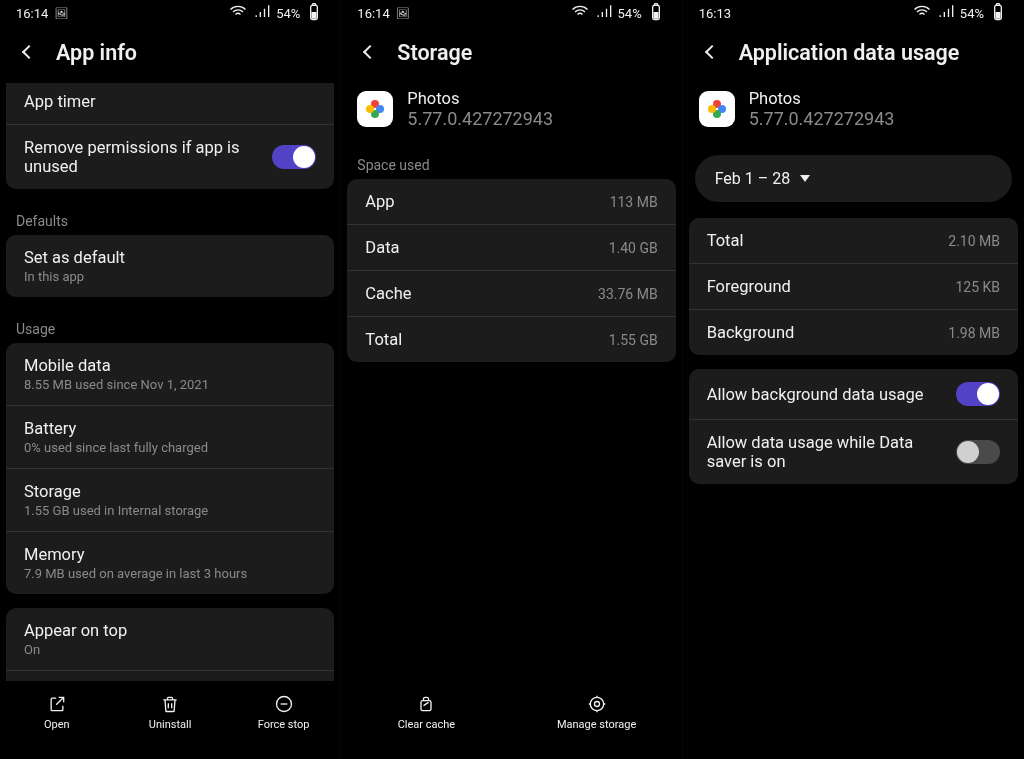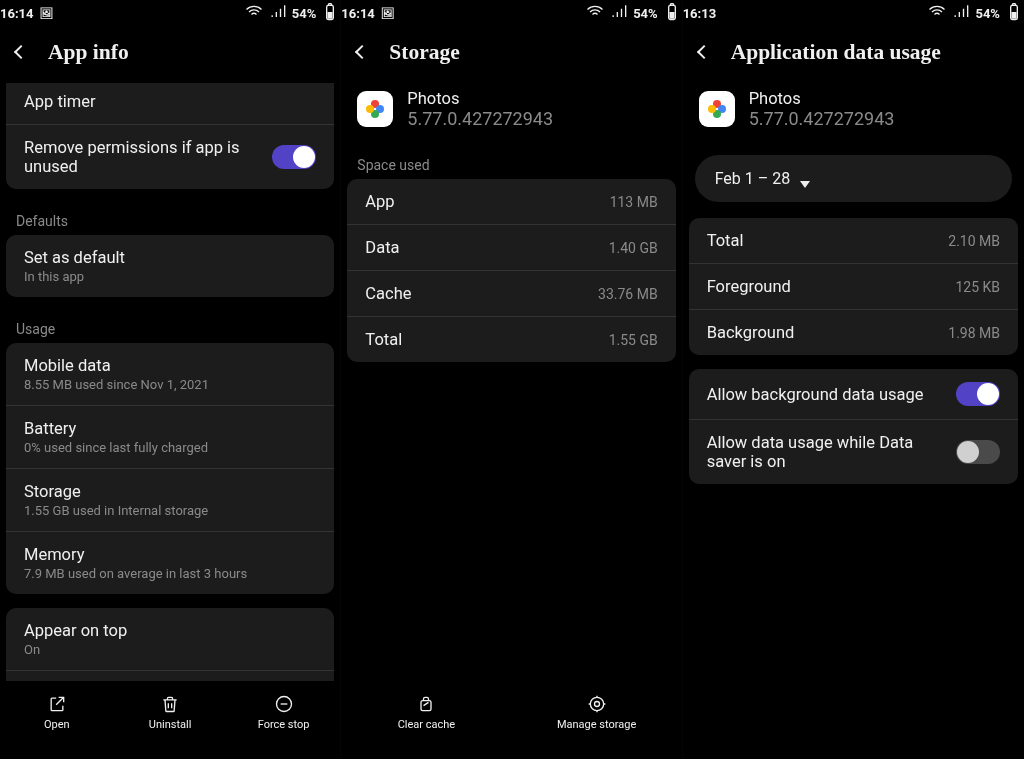--- a/index.html
+++ b/index.html
@@ -40,33 +40,32 @@
     border-right: 1px solid #050505;
   }
   .phone:last-child { border-right: none; }
 
   
   .statusbar {
     height: 27px;
     display: flex;
     align-items: center;
     justify-content: space-between;
-    padding: 0 0;
+    padding: 0 16px;
     font-size: 13px;
-    font-weight: 700;
+    font-weight: 400;
   }
   .statusbar .left { display:flex; align-items:center; gap:6px; }
   .statusbar .right { display:flex; align-items:center; gap:4px;text-align:center; }
 
   
   .header {
     display: flex;
     align-items: center;
-    padding: 12px 16px 18px 8px;
-    font-family: Liberation Serif, serif;
+    padding: 12px 16px 18px 16px;
   }
   .backbtn {
     width:26px; height:26px;
     display:flex; align-items:center; justify-content:center;
     margin-right: 14px;
     cursor:pointer;
   }
   .header h1 {
     margin:0;
     font-size: 21.5px;
@@ -138,21 +137,21 @@
   .toggle.off .knob { left:1px; background:#d0d0d0; }
   .toggle.on  .knob { left:21px; background:#fff; }
 
   
   .datepill {
     margin: 8px 12px 16px 12px;
     background: var(--panel);
     border-radius: 30px;
     padding: 14px 20px;
     font-size:16px;
-    display:flex; align-items:flex-end; gap:10px;
+    display:flex; align-items:center; gap:10px;
     cursor:pointer;
     width: max-content;
     min-width: calc(100% - 24px);
   }
   .chev-down {
     display:inline-block;
     width:0;height:0;
     border-left:5px solid transparent;
     border-right:5px solid transparent;
     border-top:7px solid #eee;

